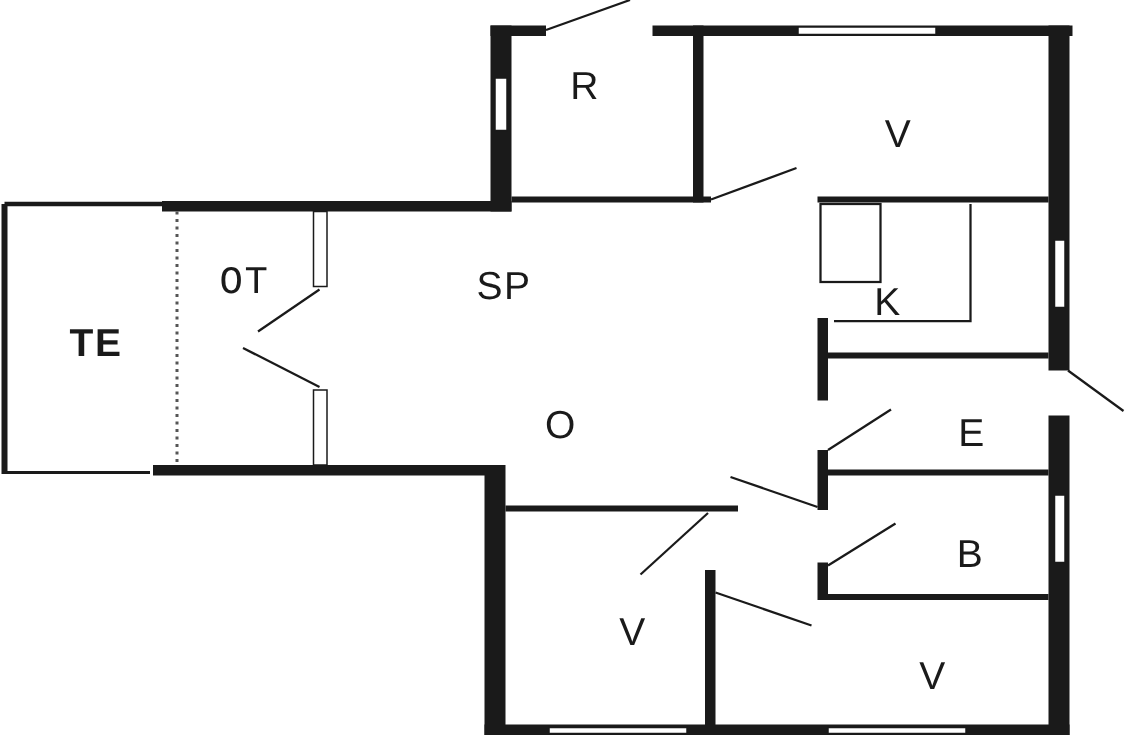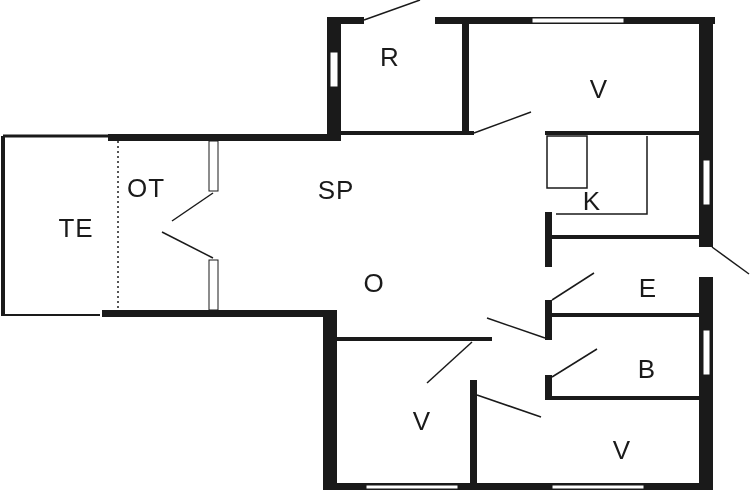--- a/index.html
+++ b/index.html
@@ -91,22 +91,22 @@
     <line x1="213" y1="258" x2="162" y2="232"></line>
     <line x1="712" y1="247" x2="749" y2="274"></line>
     <line x1="552" y1="300" x2="594" y2="273"></line>
     <line x1="545" y1="338" x2="487" y2="318"></line>
     <line x1="472" y1="342" x2="427" y2="383"></line>
     <line x1="552" y1="377" x2="597" y2="349"></line>
     <line x1="477" y1="395" x2="541" y2="417"></line>
   </g>
 </svg>
 
-<div class="room-label" style="left:76px;top:228px;">TE</div>
-<div class="room-label" style="left:146px;top:188px;">OT</div>
+<div class="room-label" style="left:64px;top:228px;font-weight:bold;">TE</div>
+<div class="room-label" style="left:163px;top:188px;font-family:Liberation Mono, monospace;">OT</div>
 <div class="room-label" style="left:336px;top:190px;">SP</div>
 <div class="room-label" style="left:390px;top:57px;">R</div>
 <div class="room-label" style="left:599px;top:89px;">V</div>
 <div class="room-label" style="left:592px;top:201px;">K</div>
 <div class="room-label" style="left:374px;top:283px;">O</div>
 <div class="room-label" style="left:648px;top:288px;">E</div>
 <div class="room-label" style="left:647px;top:369px;">B</div>
 <div class="room-label" style="left:422px;top:421px;">V</div>
 <div class="room-label" style="left:622px;top:450px;">V</div>
 

